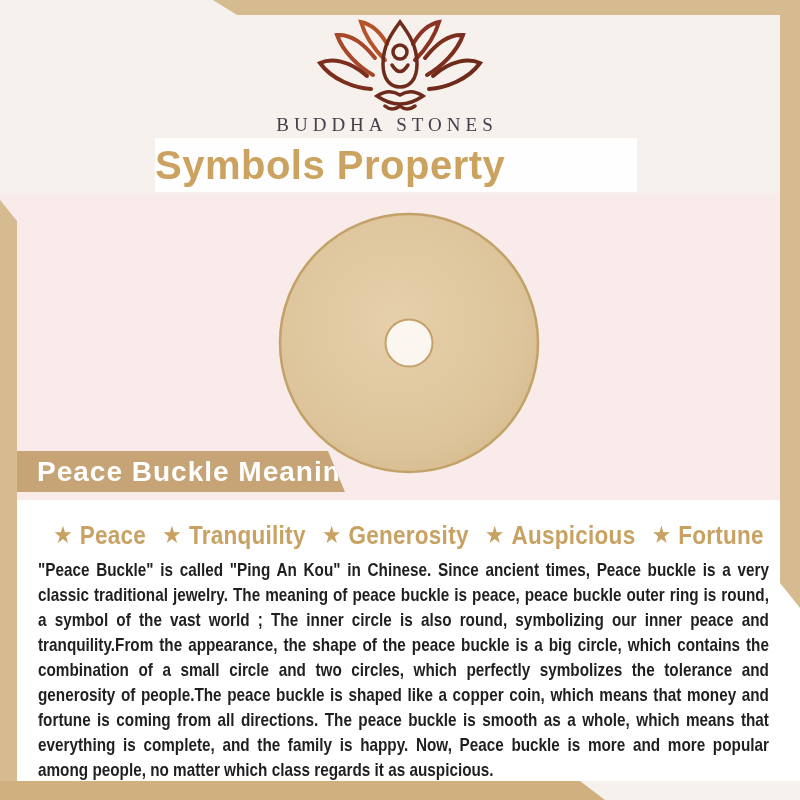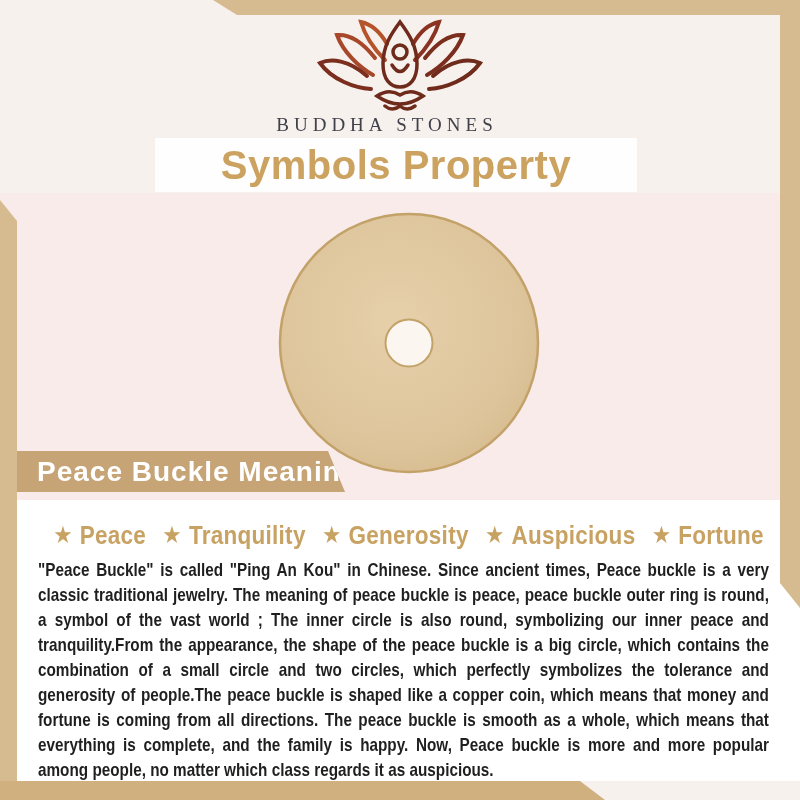--- a/index.html
+++ b/index.html
@@ -38,21 +38,21 @@
   .brand-name{
     position:absolute;top:114px;left:0;width:728px;text-align:center;
     font-family:"Liberation Serif",serif;font-size:19px;letter-spacing:5px;
     color:var(--brand-text,#41414b);z-index:3;margin-left:23px;
   }
   .title-band{
     position:absolute;left:155px;top:138px;width:482px;height:54px;
     background:var(--white-band,#fffefe);z-index:2;
   }
   .page-title{
-    width:100%;text-align:center;line-height:54px;
+    width:100%;line-height:54px;
     font-size:40px;font-weight:bold;color:var(--gold,#cba25f);
     letter-spacing:0.5px;
   }
   
   .product-section{
     position:absolute;left:0;top:193px;width:800px;height:307px;
     background:var(--pink-bg,#f8ebe9);z-index:1;
   }
   .disc{position:absolute;left:276px;top:211px;z-index:2;}
   .section-banner{

